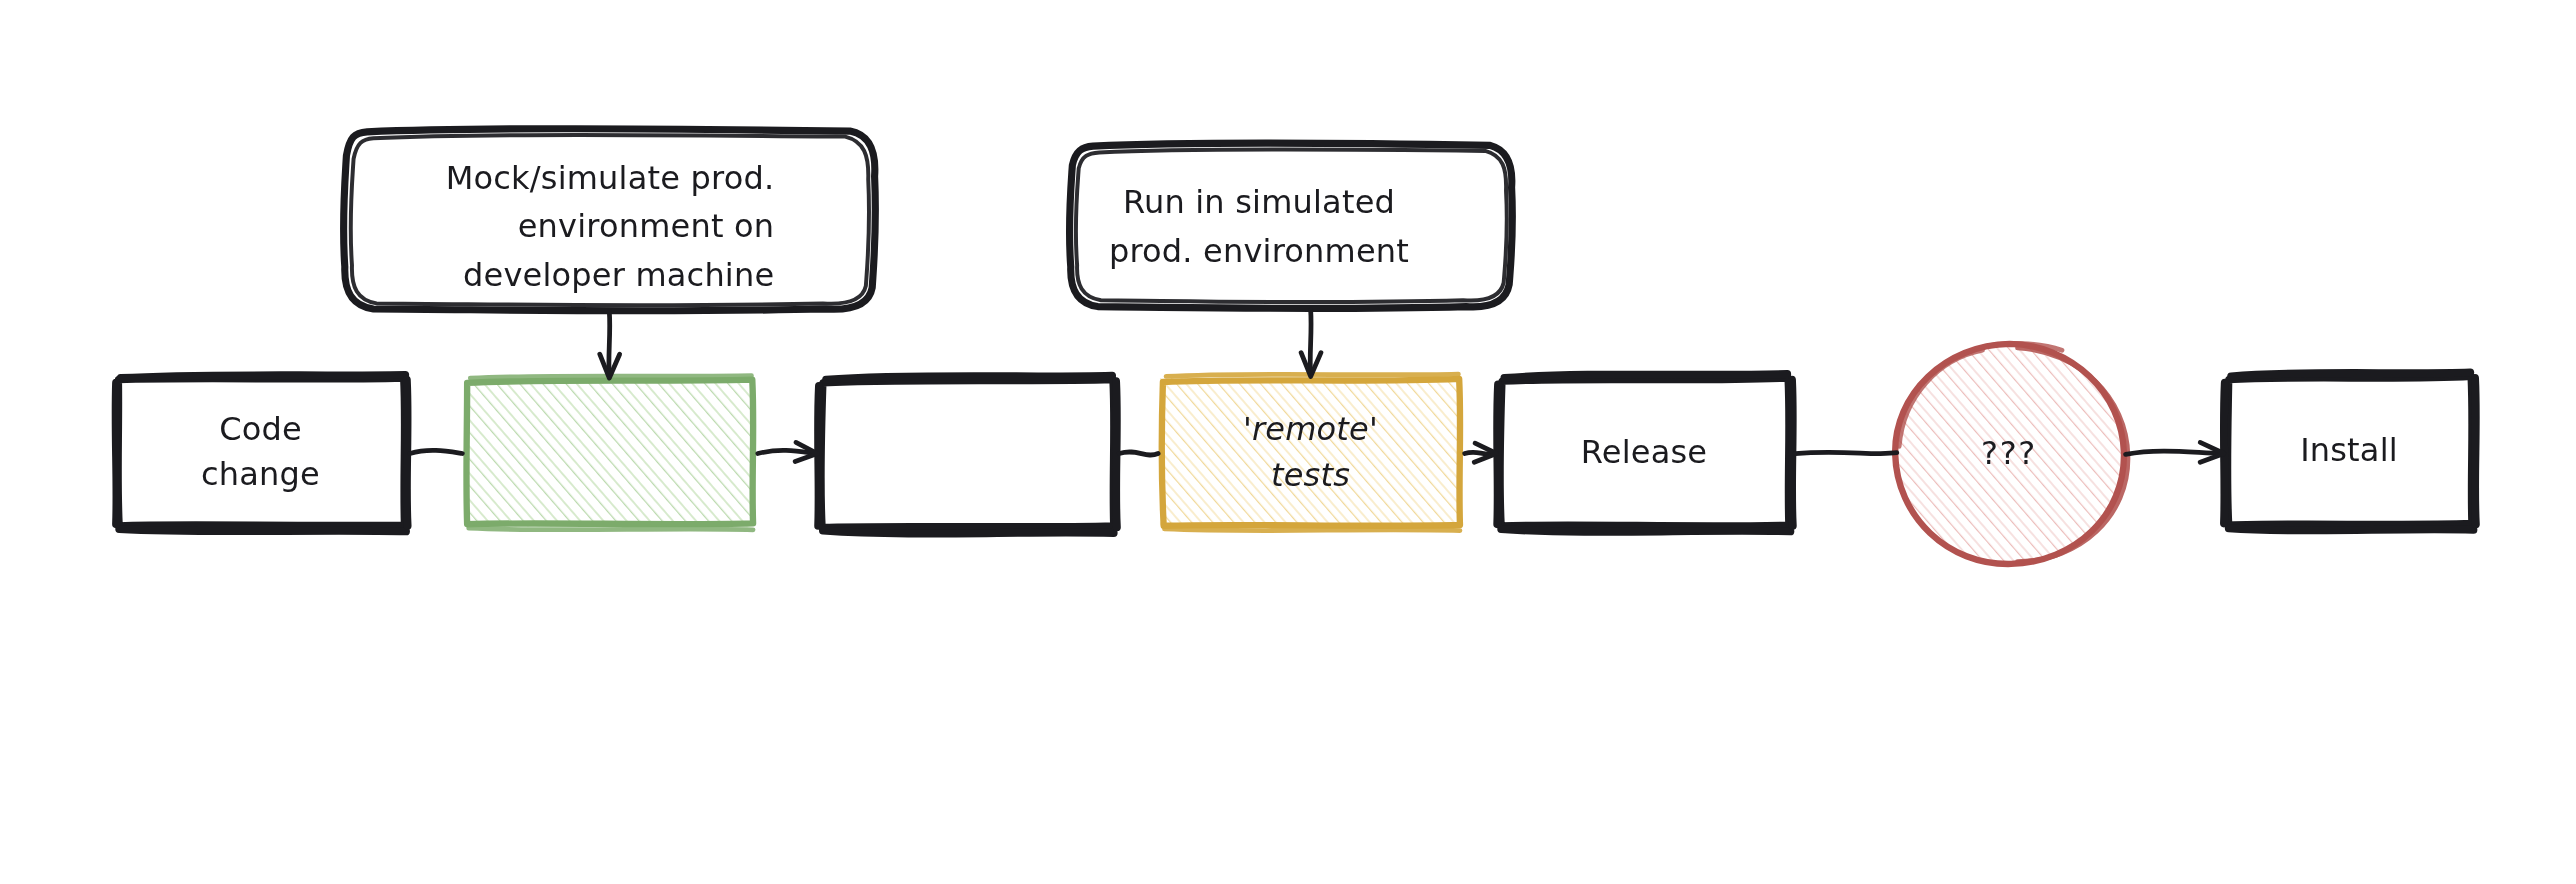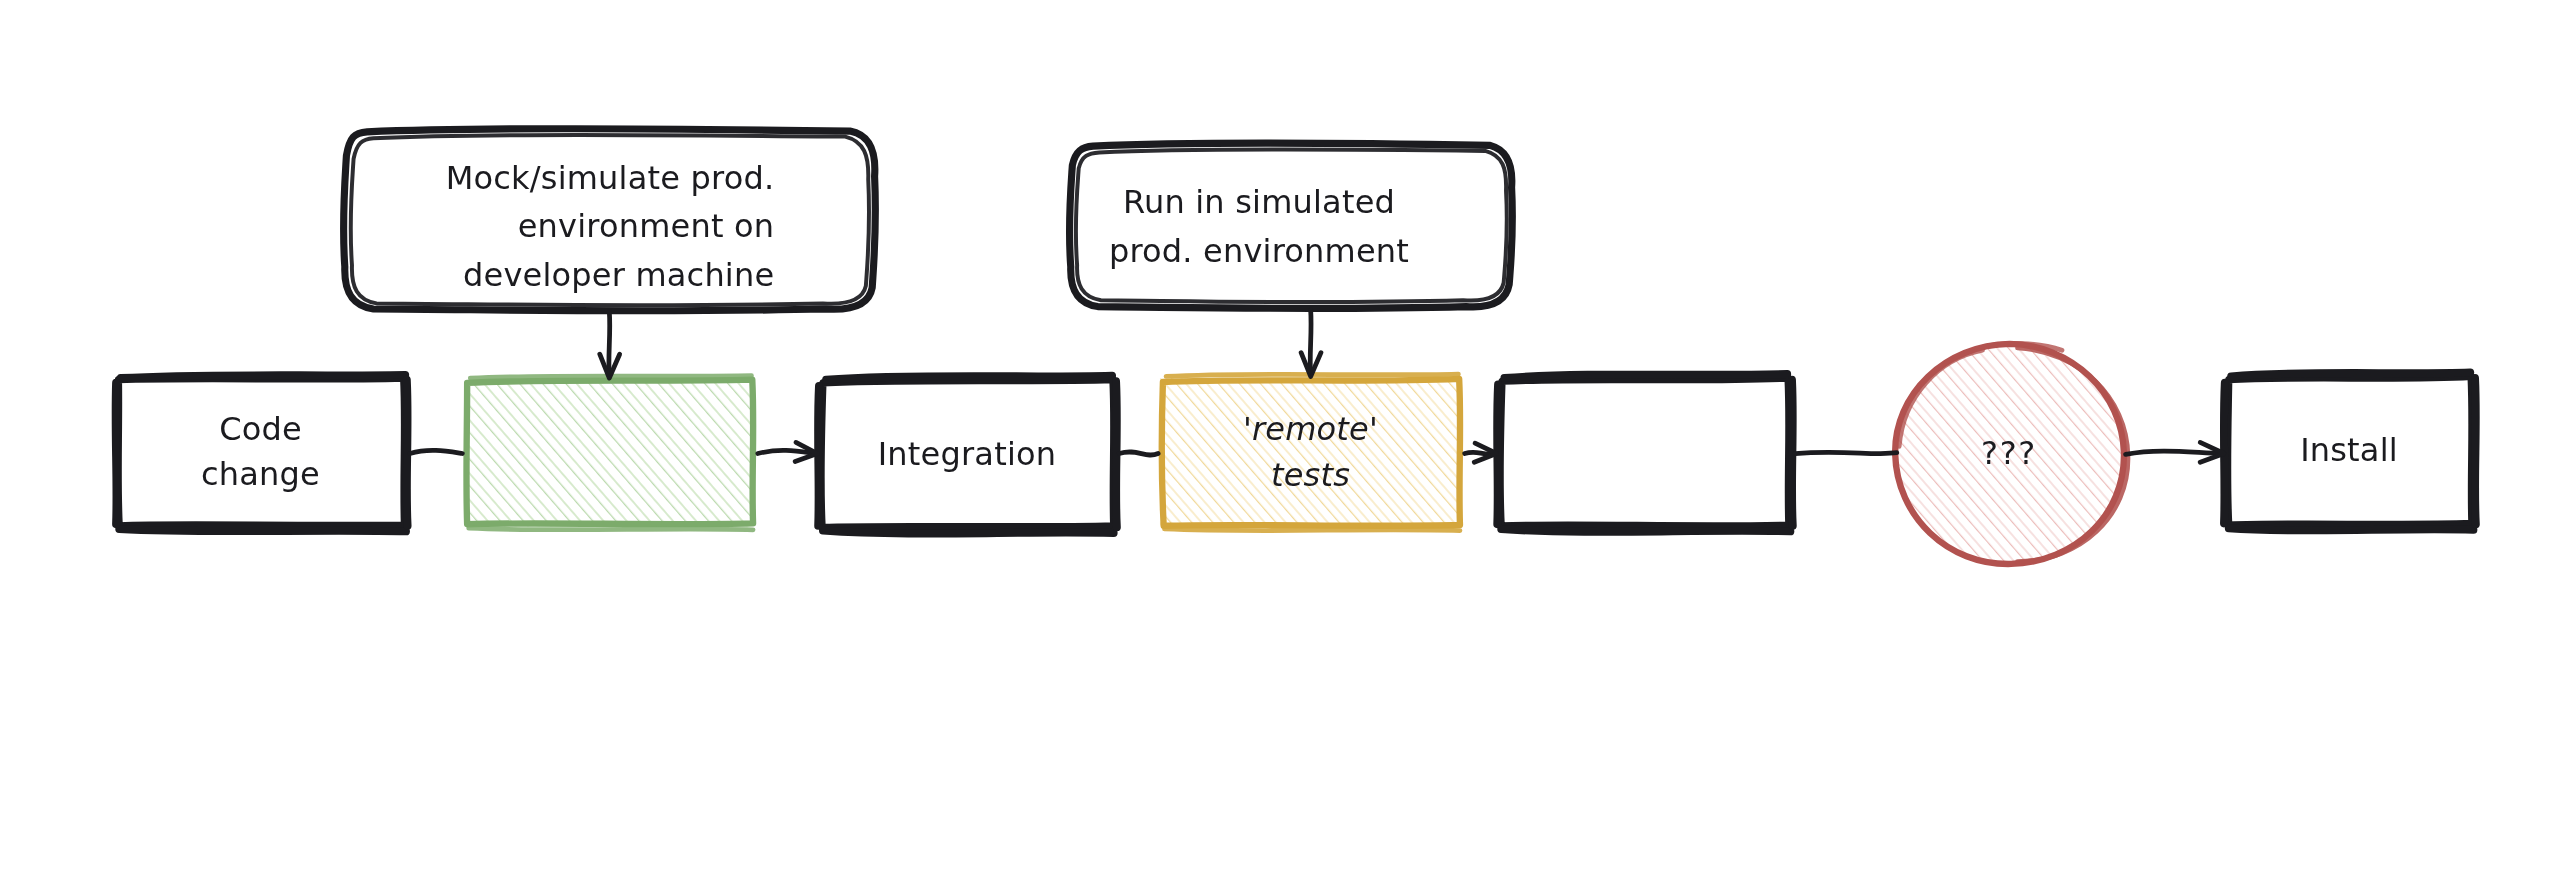--- a/index.html
+++ b/index.html
@@ -214,24 +214,24 @@
 environment on
 developer machine</div>
 
   <div class="node-label callout" style="left:1074px; top:151px; width:370px; height:151px;">Run in simulated
 prod. environment</div>
 
   <div class="node-label box" style="left:118px; top:379px; width:285px; height:146px;">Code
 change</div>
 
 
-  <div class="node-label box" style="left:821px; top:382px; width:292px; height:145px;">Integration</div>
 
   <div class="node-label box" style="left:1163px; top:381px; width:295px; height:143px;font-style:italic;">'remote'
 tests</div>
 
+  <div class="node-label box" style="left:1500px; top:380px; width:288px; height:145px;">Release</div>
 
   <div class="node-label circle" style="left:1898px; top:350px; width:222px; height:208px;">???</div>
 
   <div class="node-label box" style="left:2227px; top:378px; width:244px; height:146px;">Install</div>
 
 </div>
 
 
 </body></html>

